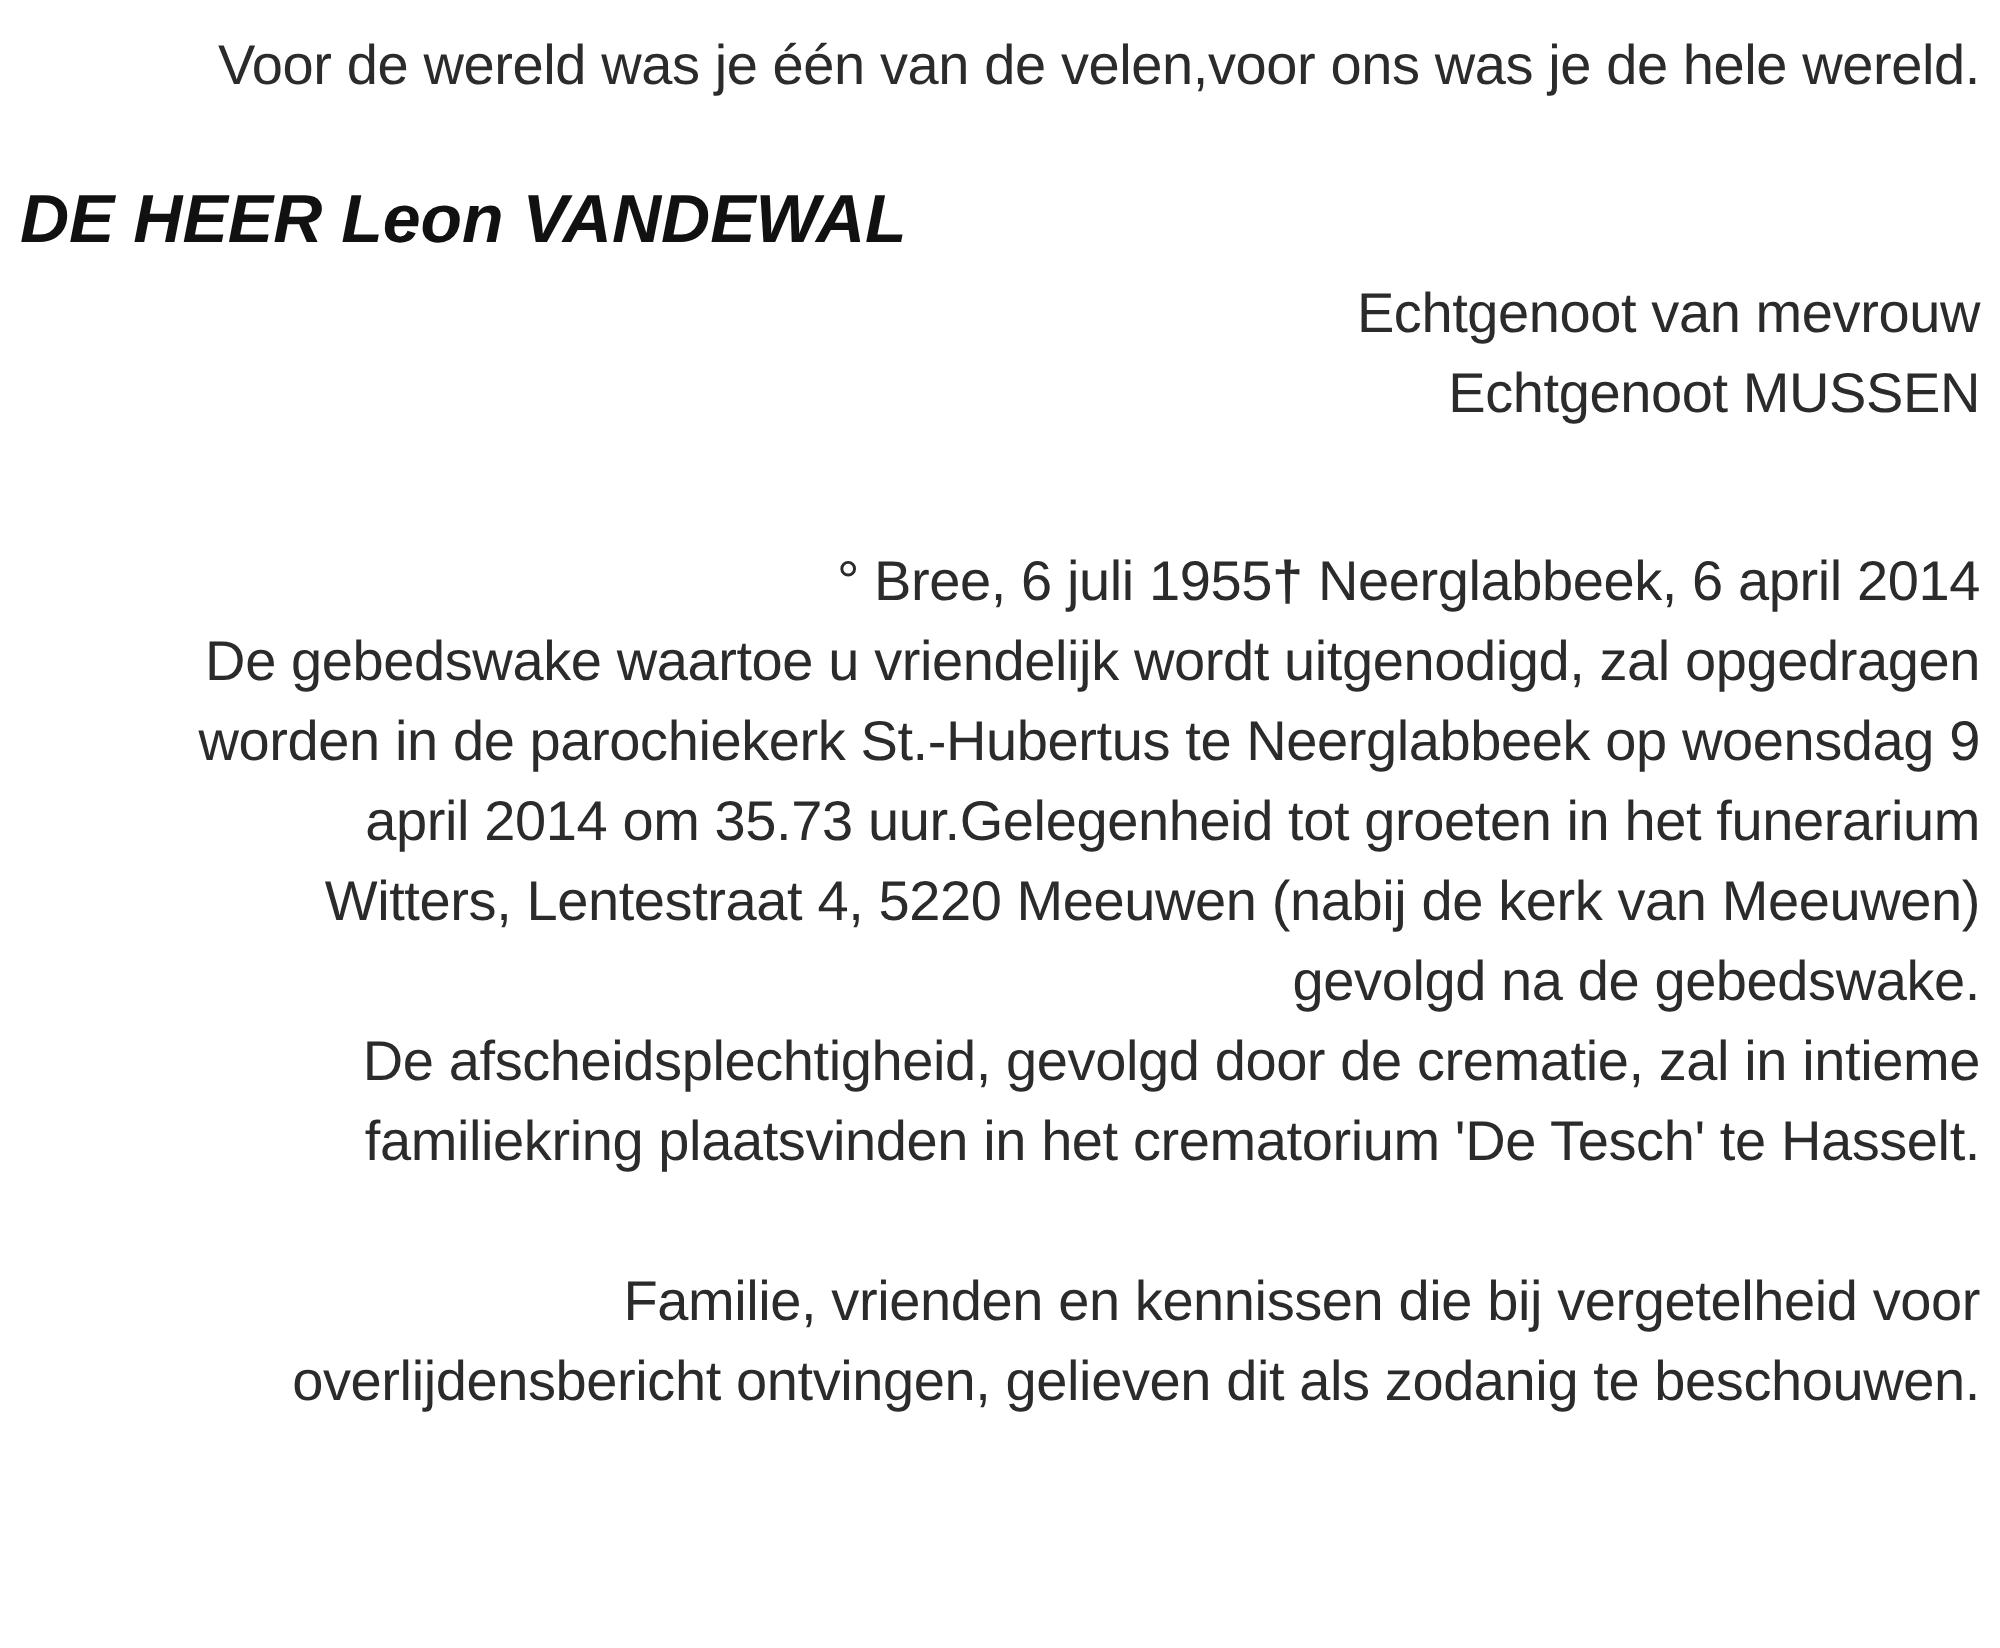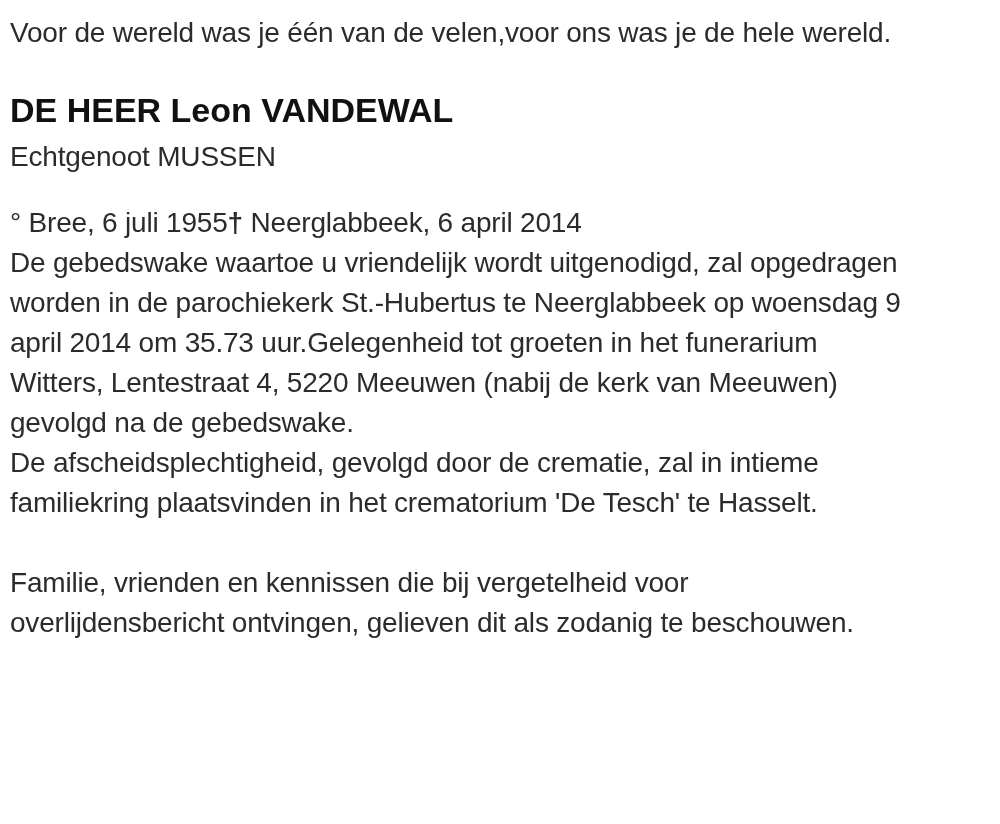--- a/index.html
+++ b/index.html
@@ -16,38 +16,40 @@
   }
   .page {
     padding: 13px 10px 0 10px;
   }
   .line {
     font-size: 28px;
     line-height: 40px;
     font-weight: 400;
     letter-spacing: -0.2px;
     white-space: nowrap;
+    text-align: right;
   }
   .quote {
     color: #2b2b2b;
   }
   .name {
     margin: 33px 0 0 0;
     font-size: 34px;
     line-height: 48px;
     font-weight: 700;
     color: #111111;
     letter-spacing: 0;
     white-space: nowrap;
+    font-style: italic;
   }
   .sub-block {
     margin-top: 3px;
   }
   .dates {
-    margin-top: 26px;
+    margin-top: 54px;
   }
   .dagger {
     font-weight: 700;
   }
   .notice-block {
     margin-top: 40px;
   }
   .footer-block {
     margin-top: 42px;
   }
@@ -59,20 +61,21 @@
 </head>
 <body>
 
 <div class="page">
 
   <div class="line quote">Voor de wereld was je één van de velen,voor ons was je de hele wereld.</div>
 
   <h1 class="name">DE HEER Leon VANDEWAL</h1>
 
   <div class="sub-block">
+    <div class="line">Echtgenoot van mevrouw</div>
     <div class="line">Echtgenoot MUSSEN</div>
   </div>
 
   <div class="line dates"><span>° Bree, 6 juli 1955</span><span class="dagger">†</span><span> Neerglabbeek, 6 april 2014</span></div>
 
   <div>
     <div class="line">De gebedswake waartoe u vriendelijk wordt uitgenodigd, zal opgedragen</div>
     <div class="line">worden in de parochiekerk St.-Hubertus te Neerglabbeek op woensdag 9</div>
     <div class="line">april 2014 om 35.73 uur.Gelegenheid tot groeten in het funerarium</div>
     <div class="line">Witters, Lentestraat 4, 5220 Meeuwen (nabij de kerk van Meeuwen)</div>

